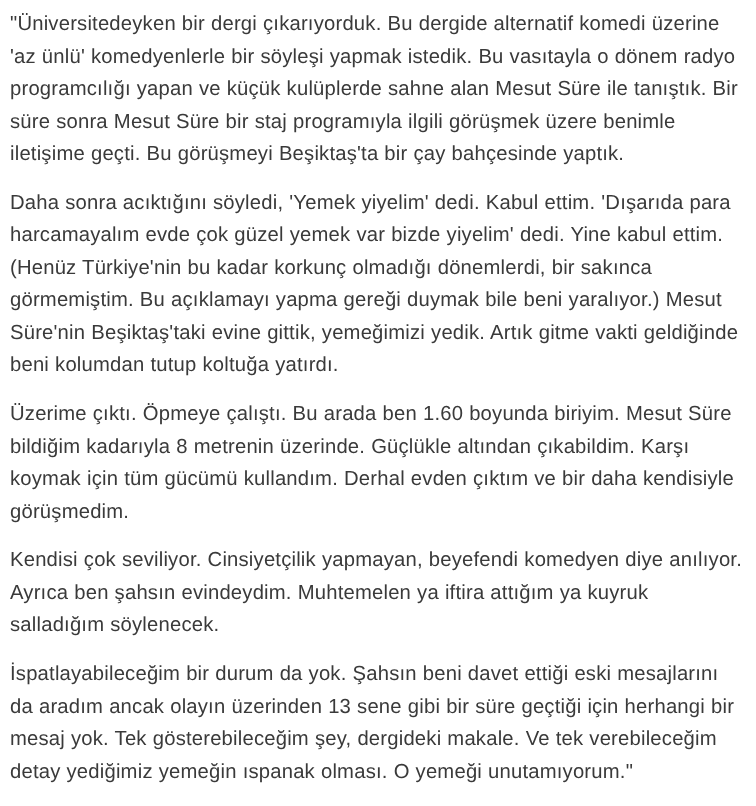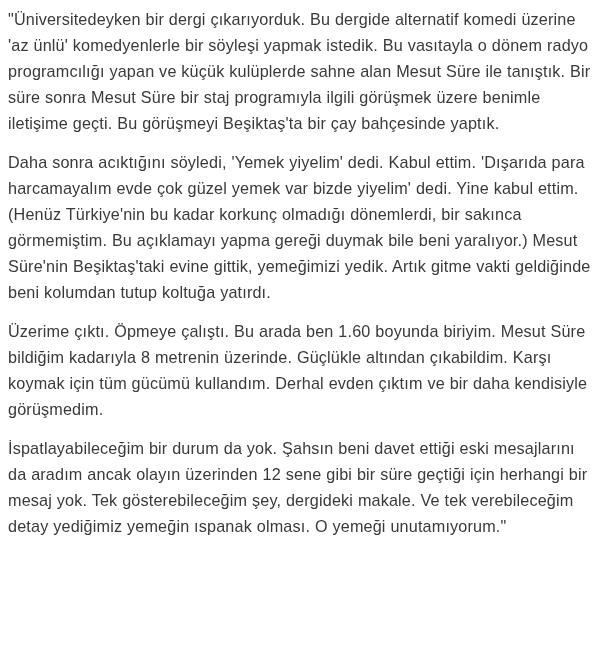--- a/index.html
+++ b/index.html
@@ -35,14 +35,15 @@
     margin-bottom: 0;
   }
 </style>
 </head>
 <body>
 
 <div class="article">
   <p class="para">"Üniversitedeyken bir dergi çıkarıyorduk. Bu dergide alternatif komedi üzerine 'az ünlü' komedyenlerle bir söyleşi yapmak istedik. Bu vasıtayla o dönem radyo programcılığı yapan ve küçük kulüplerde sahne alan Mesut Süre ile tanıştık. Bir süre sonra Mesut Süre bir staj programıyla ilgili görüşmek üzere benimle iletişime geçti. Bu görüşmeyi Beşiktaş'ta bir çay bahçesinde yaptık.</p>
   <p class="para">Daha sonra acıktığını söyledi, 'Yemek yiyelim' dedi. Kabul ettim. 'Dışarıda para harcamayalım evde çok güzel yemek var bizde yiyelim' dedi. Yine kabul ettim. (Henüz Türkiye'nin bu kadar korkunç olmadığı dönemlerdi, bir sakınca görmemiştim. Bu açıklamayı yapma gereği duymak bile beni yaralıyor.) Mesut Süre'nin Beşiktaş'taki evine gittik, yemeğimizi yedik. Artık gitme vakti geldiğinde beni kolumdan tutup koltuğa yatırdı.</p>
   <p class="para">Üzerime çıktı. Öpmeye çalıştı. Bu arada ben 1.60 boyunda biriyim. Mesut Süre bildiğim kadarıyla 8 metrenin üzerinde. Güçlükle altından çıkabildim. Karşı koymak için tüm gücümü kullandım. Derhal evden çıktım ve bir daha kendisiyle görüşmedim.</p>
-  <p class="para">İspatlayabileceğim bir durum da yok. Şahsın beni davet ettiği eski mesajlarını da aradım ancak olayın üzerinden 12 sene gibi bir süre geçtiği için herhangi bir mesaj yok. Tek gösterebileceğim şey, dergideki makale. Ve tek verebileceğim detay yediğimiz yemeğin ıspanak olması. O yemeği unutamıyorum."</p>
+  <p class="para">Kendisi çok seviliyor. Cinsiyetçilik yapmayan, beyefendi komedyen diye anılıyor. Ayrıca ben şahsın evindeydim. Muhtemelen ya iftira attığım ya kuyruk salladığım söylenecek.</p>
+  <p class="para">İspatlayabileceğim bir durum da yok. Şahsın beni davet ettiği eski mesajlarını da aradım ancak olayın üzerinden 13 sene gibi bir süre geçtiği için herhangi bir mesaj yok. Tek gösterebileceğim şey, dergideki makale. Ve tek verebileceğim detay yediğimiz yemeğin ıspanak olması. O yemeği unutamıyorum."</p>
 </div>
 
 </body></html>

